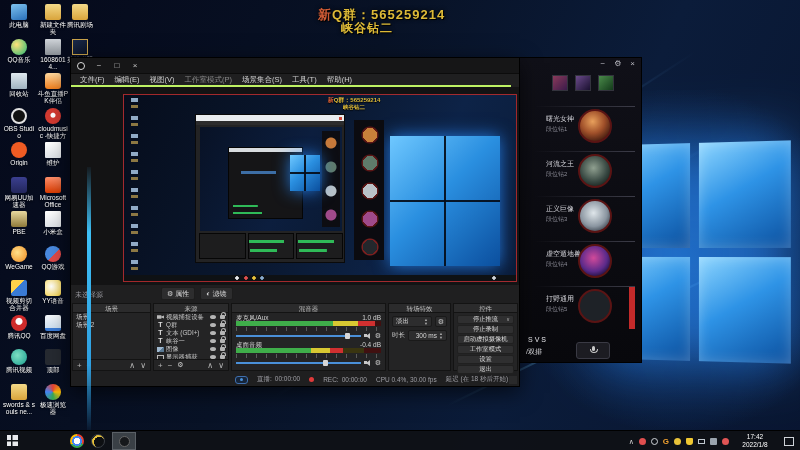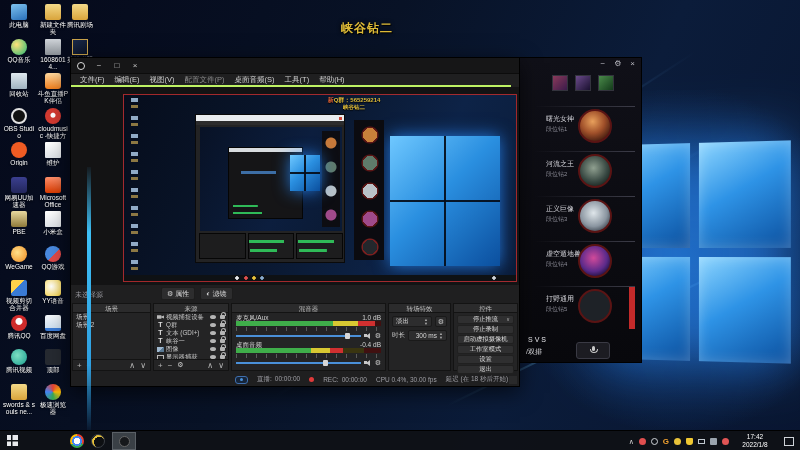--- a/index.html
+++ b/index.html
@@ -261,20 +261,21 @@
   <div class="beam b1"></div>
   <div class="beam b2"></div>
   <div class="beam b3"></div>
   <div class="biglogo">
     <div class="pane"></div>
     <div class="pane"></div>
     <div class="pane"></div>
     <div class="pane"></div>
   </div>
 
+  <div class="ov ov1"><span class="pfx">新</span><span>Q群：565259214</span></div>
   <div class="ov ov2">峡谷钻二</div>
 
   <div class="dicon" style="left:3px;top:4px">
       <div class="ig ic-this-pc"></div>
       <div class="dlabel">此电脑</div>
     </div>
   <div class="dicon" style="left:3px;top:39px">
       <div class="ig ic-qq-music"></div>
       <div class="dlabel">QQ音乐</div>
     </div>
@@ -425,22 +426,22 @@
     <div class="obs-title">
       <span class="obs-appicon"></span>
       <span class="wb">−</span>
       <span class="wb">□</span>
       <span class="wb">×</span>
     </div>
     <div class="obs-menu">
       <span class="mi">文件(F)</span>
       <span class="mi">编辑(E)</span>
       <span class="mi">视图(V)</span>
-      <span class="mi" style="color:#8a8a8a">配置文件(P)</span>
-      <span class="mi">桌面音频(S)</span>
+      <span class="mi" style="color:#8a8a8a">工作室模式(P)</span>
+      <span class="mi">场景集合(S)</span>
       <span class="mi">工具(T)</span>
       <span class="mi">帮助(H)</span>
     </div>
 
     <div class="obs-preview">
       <div class="capture">
         <div class="pc-icons"></div>
         <div class="pc-txt1"><span class="pfx">新</span><span>Q群：565259214</span></div>
         <div class="pc-txt2">峡谷钻二</div>
         <div class="mini-logo pc-logo"></div>

